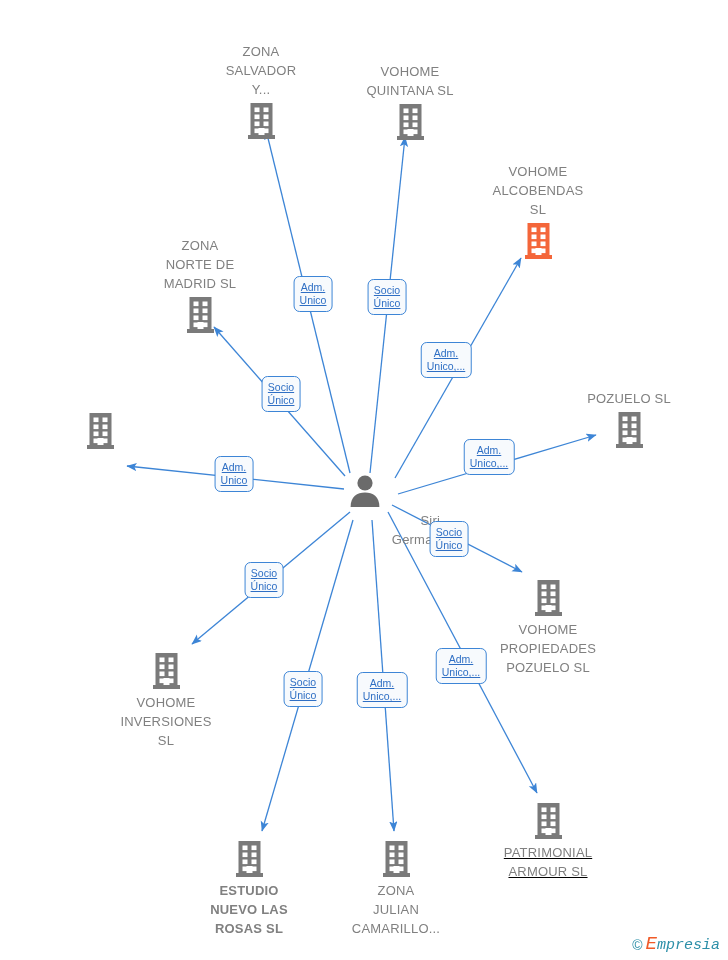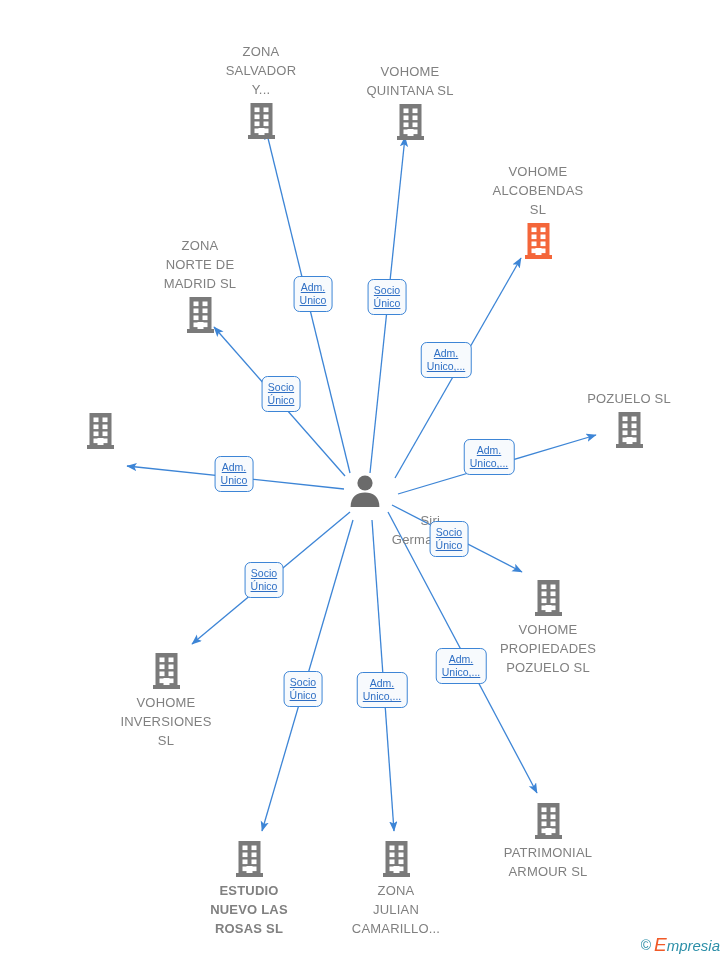--- a/index.html
+++ b/index.html
@@ -74,21 +74,21 @@
     display: flex;
     align-items: center;
     gap: 3px;
   }
   #watermark .c-mark {
     color: #2c8fa8;
     font-size: 14px;
     line-height: 14px;
   }
   #watermark .brand {
-    font-family: Liberation Sans, sans-serif;
+    font-family: Liberation Mono, monospace;
     font-style: italic;
     font-size: 15px;
     line-height: 15px;
     color: #2c8fa8;
   }
   #watermark .brand .cap {
     color: #f05a28;
     font-size: 19px;
   }
 </style>
@@ -261,21 +261,21 @@
             <rect x="15.5" y="19.5" width="5" height="4.6" fill="#fff"></rect>
             <rect x="6.5" y="26.5" width="5" height="4.6" fill="#fff"></rect>
             <rect x="15.5" y="26.5" width="5" height="4.6" fill="#fff"></rect>
             <rect x="10.5" y="26" width="6" height="7" fill="#fff"></rect>
             <rect x="0" y="33" width="27" height="4" fill="#7a7a7a"></rect>
           </svg></span>
         <span class="caption">VOHOME
 INVERSIONES
 SL</span>
       </div>
-      <div class="node label-below" style="left: 548px; top: 802px;">
+      <div class="node label-below" style="left: 548px; top: 802px; text-decoration: underline;">
         <span class="glyph"><svg width="27" height="38" viewBox="0 0 27 38">
             <rect x="2.5" y="1" width="22" height="32" fill="#7a7a7a"></rect>
             <rect x="6.5" y="5.5" width="5" height="4.6" fill="#fff"></rect>
             <rect x="15.5" y="5.5" width="5" height="4.6" fill="#fff"></rect>
             <rect x="6.5" y="12.5" width="5" height="4.6" fill="#fff"></rect>
             <rect x="15.5" y="12.5" width="5" height="4.6" fill="#fff"></rect>
             <rect x="6.5" y="19.5" width="5" height="4.6" fill="#fff"></rect>
             <rect x="15.5" y="19.5" width="5" height="4.6" fill="#fff"></rect>
             <rect x="6.5" y="26.5" width="5" height="4.6" fill="#fff"></rect>
             <rect x="15.5" y="26.5" width="5" height="4.6" fill="#fff"></rect>

